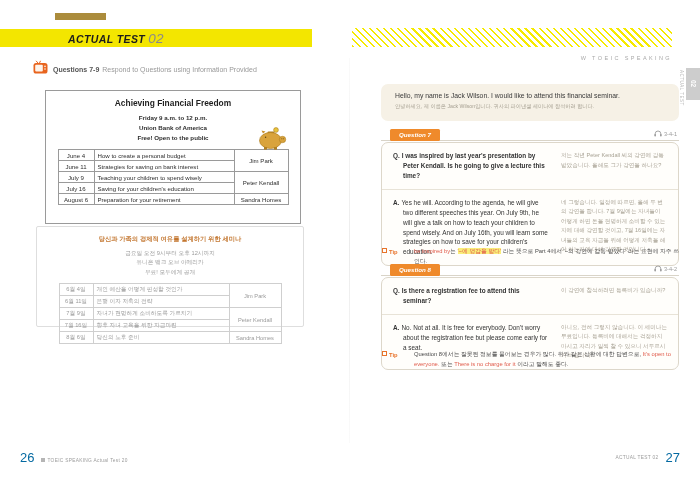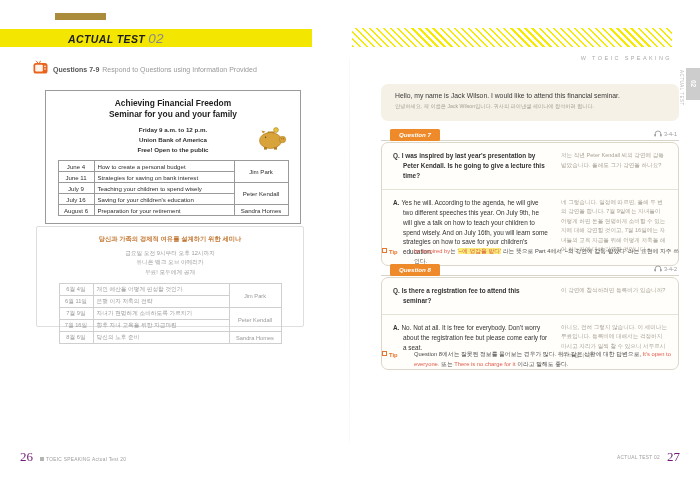--- a/index.html
+++ b/index.html
@@ -74,21 +74,21 @@
   .tip { left:382px; width:300px; display:flex; font-size:5.8px; line-height:1.75; color:#4a4a4a; }
   .tip-label-wrap { width:32px; flex:none; color:#e8732a; font-weight:bold; display:flex; align-items:flex-start; gap:2px; padding-top:.5px; }
   .tip-check { display:inline-block; width:5px; height:5px; border:1px solid #e8732a; margin-top:1.5px; }
   .tip-text { flex:1; }
   .red { color:#e05a4a; }
   .hl { background:#f9ee7a; color:#e05a4a; }
 
   
   .footer-left { left:20px; bottom:13px; display:flex; align-items:baseline; gap:7px; }
   .footer-right { right:20px; bottom:13px; display:flex; align-items:center; gap:7px; }
-  .page-num { font-family:Liberation Serif, serif; font-size:13px; color:#701a75; }
+  .page-num { font-family:Liberation Sans, sans-serif; font-size:13px; color:#0369a1; }
   .footer-label { font-size:4.8px; color:#9c9c9c; letter-spacing:.3px; display:flex; align-items:center; gap:2px; }
   .footer-logo { display:inline-block; width:4px; height:4px; background:#b5b5b5; }
 </style>
 </head>
 <body>
 
 <div class="abs topbar-brown"></div>
 <div class="abs yellow-band"></div>
 <div class="abs test-title"><span>ACTUAL TEST</span><span class="num">02</span></div>
 <div class="abs stripes"></div>
@@ -103,21 +103,20 @@
     <rect x="0.5" y="3" width="14" height="10.5" rx="2.6" fill="#e8641e"></rect>
     <rect x="2.2" y="4.8" width="7.6" height="6.8" rx="1" fill="#fdf3ea"></rect>
     <circle cx="12" cy="6.4" r="0.8" fill="#fdf3ea"></circle>
     <circle cx="12" cy="9" r="0.8" fill="#fdf3ea"></circle>
   </svg></span>
   <span class="section-text"><b>Questions 7-9</b><span>Respond to Questions using Information Provided</span></span>
 </div>
 
 <div class="abs box-en">
   <div class="t t1">Achieving Financial Freedom</div>
-  <div class="t">Seminar for you and your family</div>
   <div class="info">
     <div>Friday 9 a.m. to 12 p.m.</div>
     <div>Union Bank of America</div>
     <div>Free! Open to the public</div>
   </div>
   <span class="piggy"><svg width="30" height="23" viewBox="0 0 30 23">
     <circle cx="19" cy="3" r="2.4" fill="#e7c33c" stroke="#b07f22" stroke-width="0.6"></circle>
     <rect x="10.5" y="4.6" width="7" height="2.2" rx="1" fill="#b07f22"></rect>
     <ellipse cx="13.5" cy="13.5" rx="11" ry="8" fill="#d9a33c" stroke="#b07f22" stroke-width="0.7"></ellipse>
     <path d="M6 6.5 L4.5 3.5 L8.5 4.5 Z" fill="#c8902e"></path>

